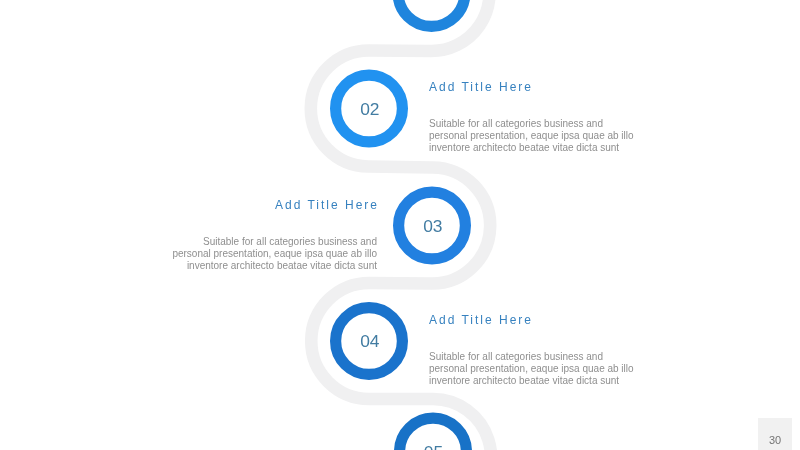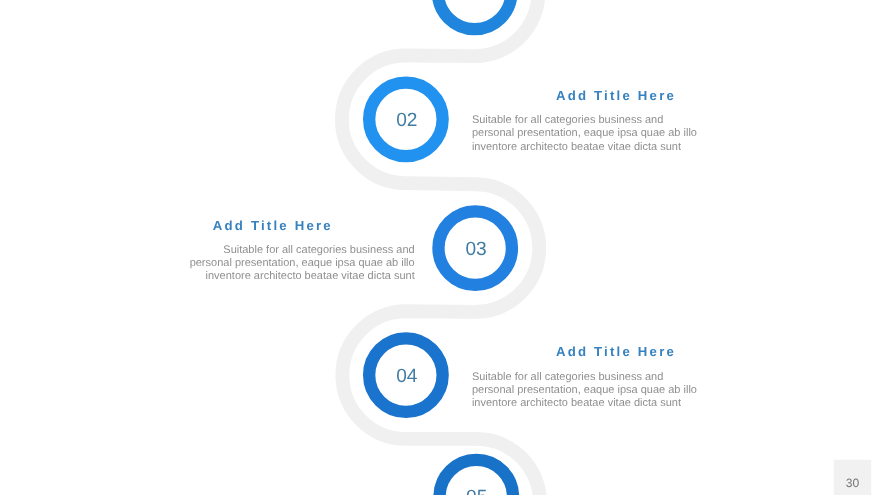--- a/index.html
+++ b/index.html
@@ -3,22 +3,22 @@
 <meta charset="utf-8">
 <style>
   html,body{margin:0;padding:0;background:#ffffff;}
   body{width:800px;height:450px;overflow:hidden;font-family:"Liberation Sans",sans-serif;
        -webkit-font-smoothing:antialiased;}
   .slide{position:relative;width:800px;height:450px;background:#fff;overflow:hidden;}
   svg.diagram{position:absolute;left:0;top:0;width:800px;height:450px;display:block;}
   .num{font-family:"Liberation Sans",sans-serif;font-size:17.4px;}
   .txt{position:absolute;width:260px;}
   .txt.right{text-align:right;}
-  .title{font-size:12px;font-weight:bold;letter-spacing:2px;white-space:nowrap;line-height:12px;margin-right:-2px;text-align:center;}
-  .body{font-size:10px;line-height:12px;margin-top:11px;white-space:pre-line;}
+  .title{font-size:12px;font-weight:normal;letter-spacing:2px;white-space:nowrap;line-height:12px;margin-right:-2px;}
+  .body{font-size:10px;line-height:12px;margin-top:25px;white-space:pre-line;}
   .pagebadge{position:absolute;left:758px;top:418px;width:34px;height:32px;}
   .pagenum{position:absolute;left:758px;top:418px;width:34px;height:44px;
            display:flex;align-items:center;justify-content:center;font-size:11px;}
 </style>
 </head>
 <body>
 
 <div class="slide">
 
   <svg class="diagram" viewBox="0 0 800 450">

